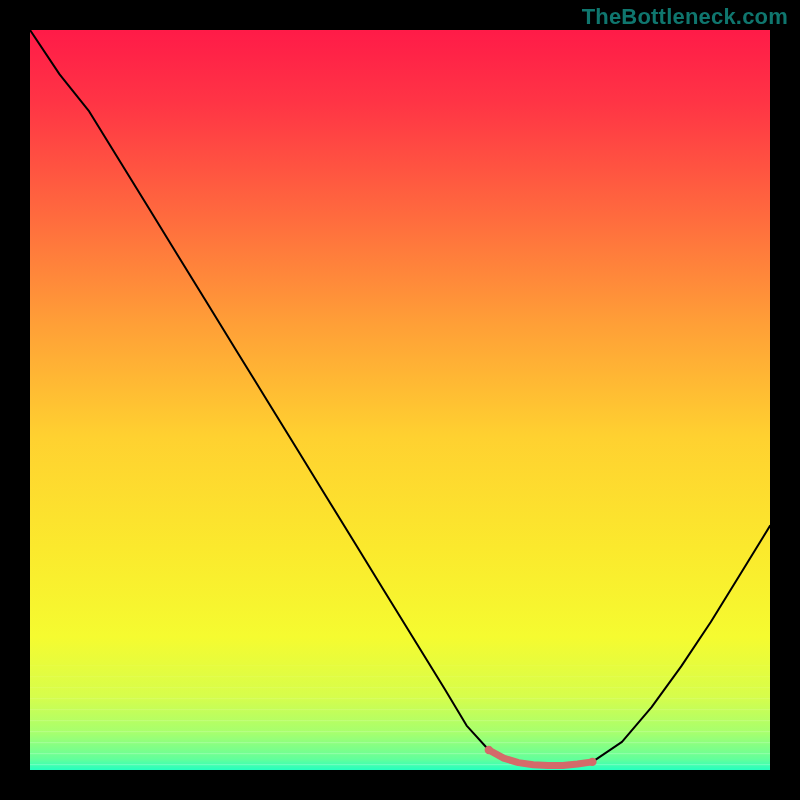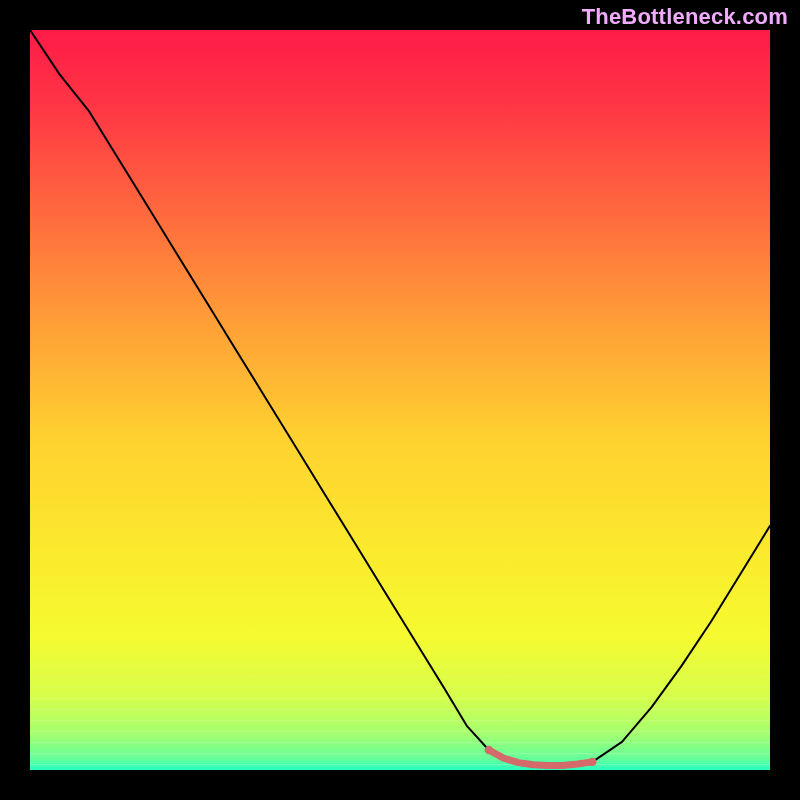--- a/index.html
+++ b/index.html
@@ -16,21 +16,21 @@
     height: 800px;
     background: #000;
   }
   .watermark {
     position: absolute;
     top: 4px;
     right: 12px;
     font-family: Arial, Helvetica, sans-serif;
     font-size: 22px;
     font-weight: bold;
-    color: #f0abfc;
+    color: #0f766e;
     letter-spacing: 0.2px;
     z-index: 5;
   }
   .plot {
     position: absolute;
     left: 30px;
     top: 30px;
     width: 740px;
     height: 740px;
   }

